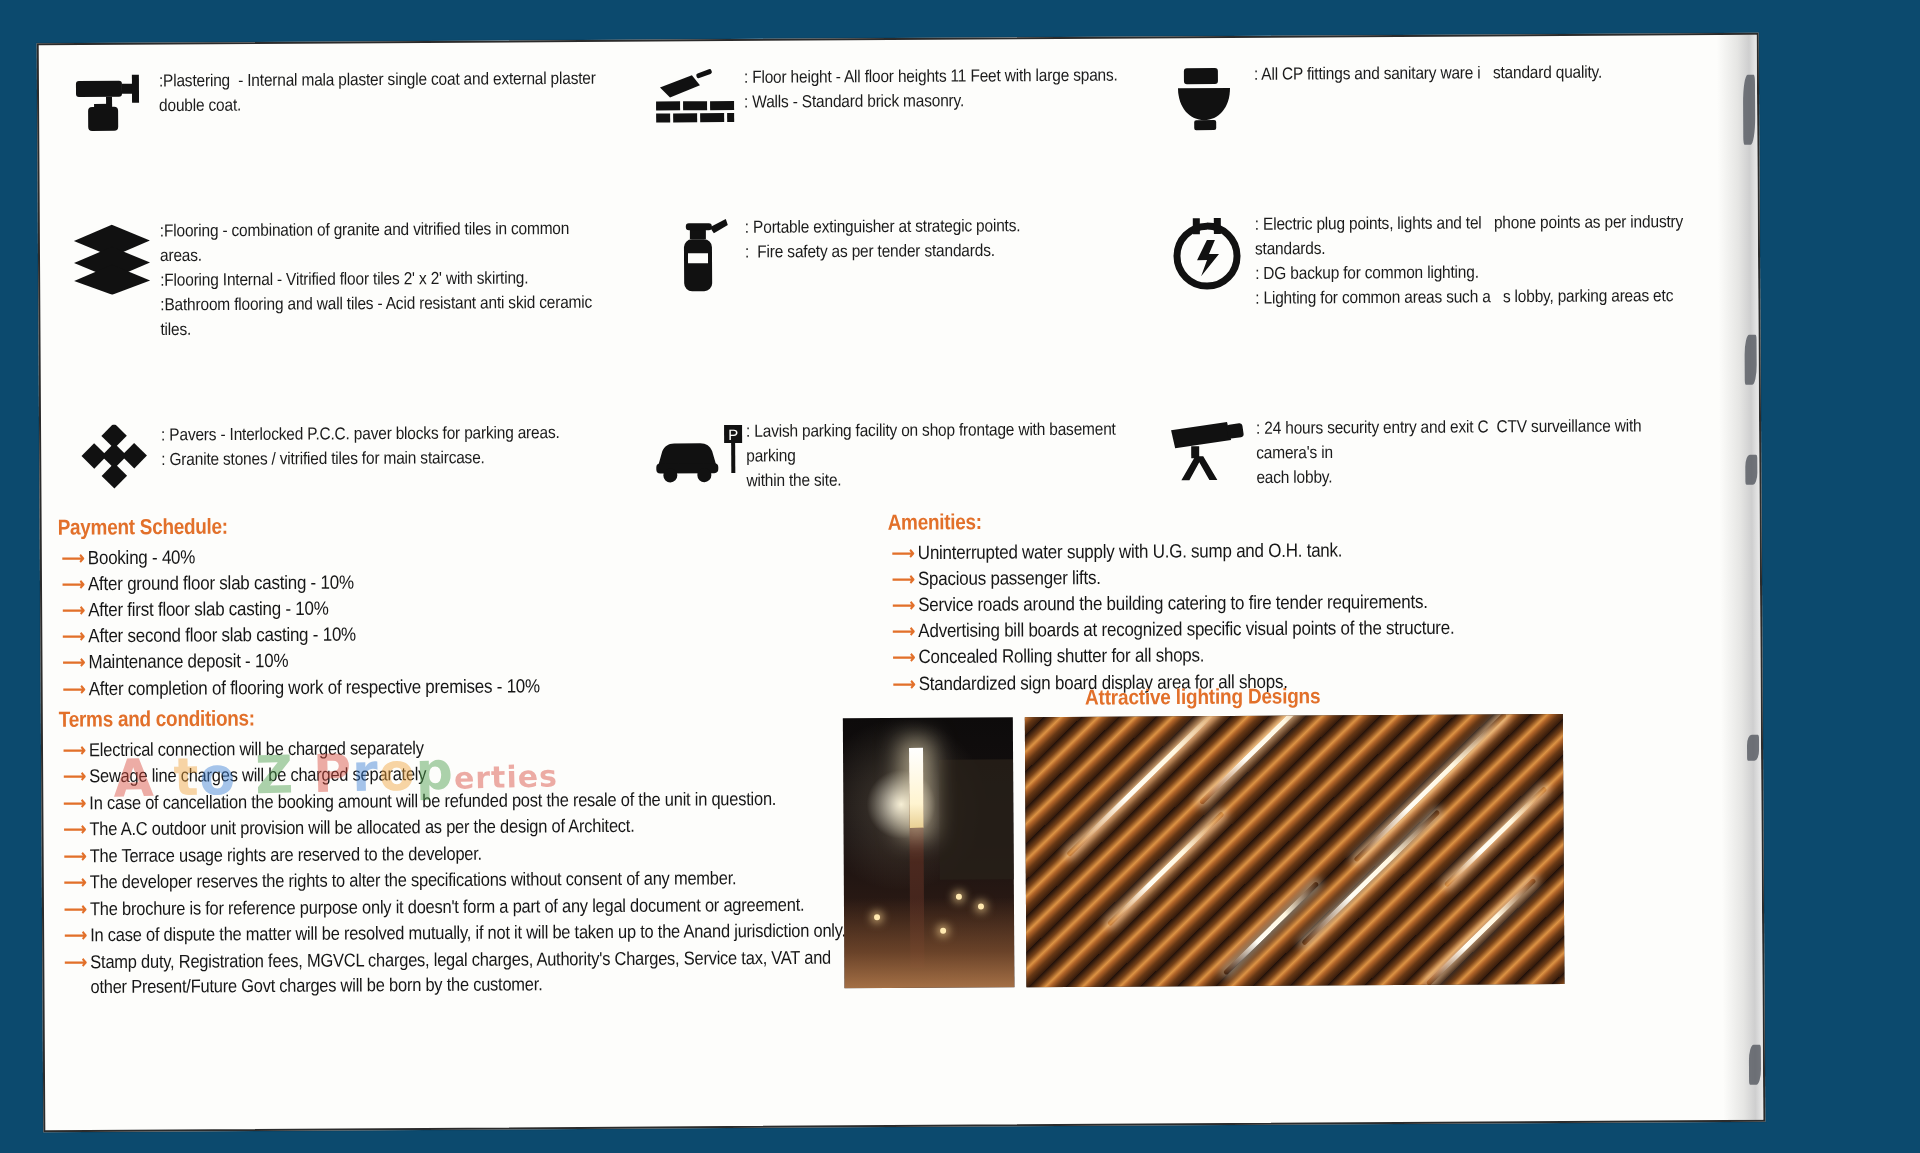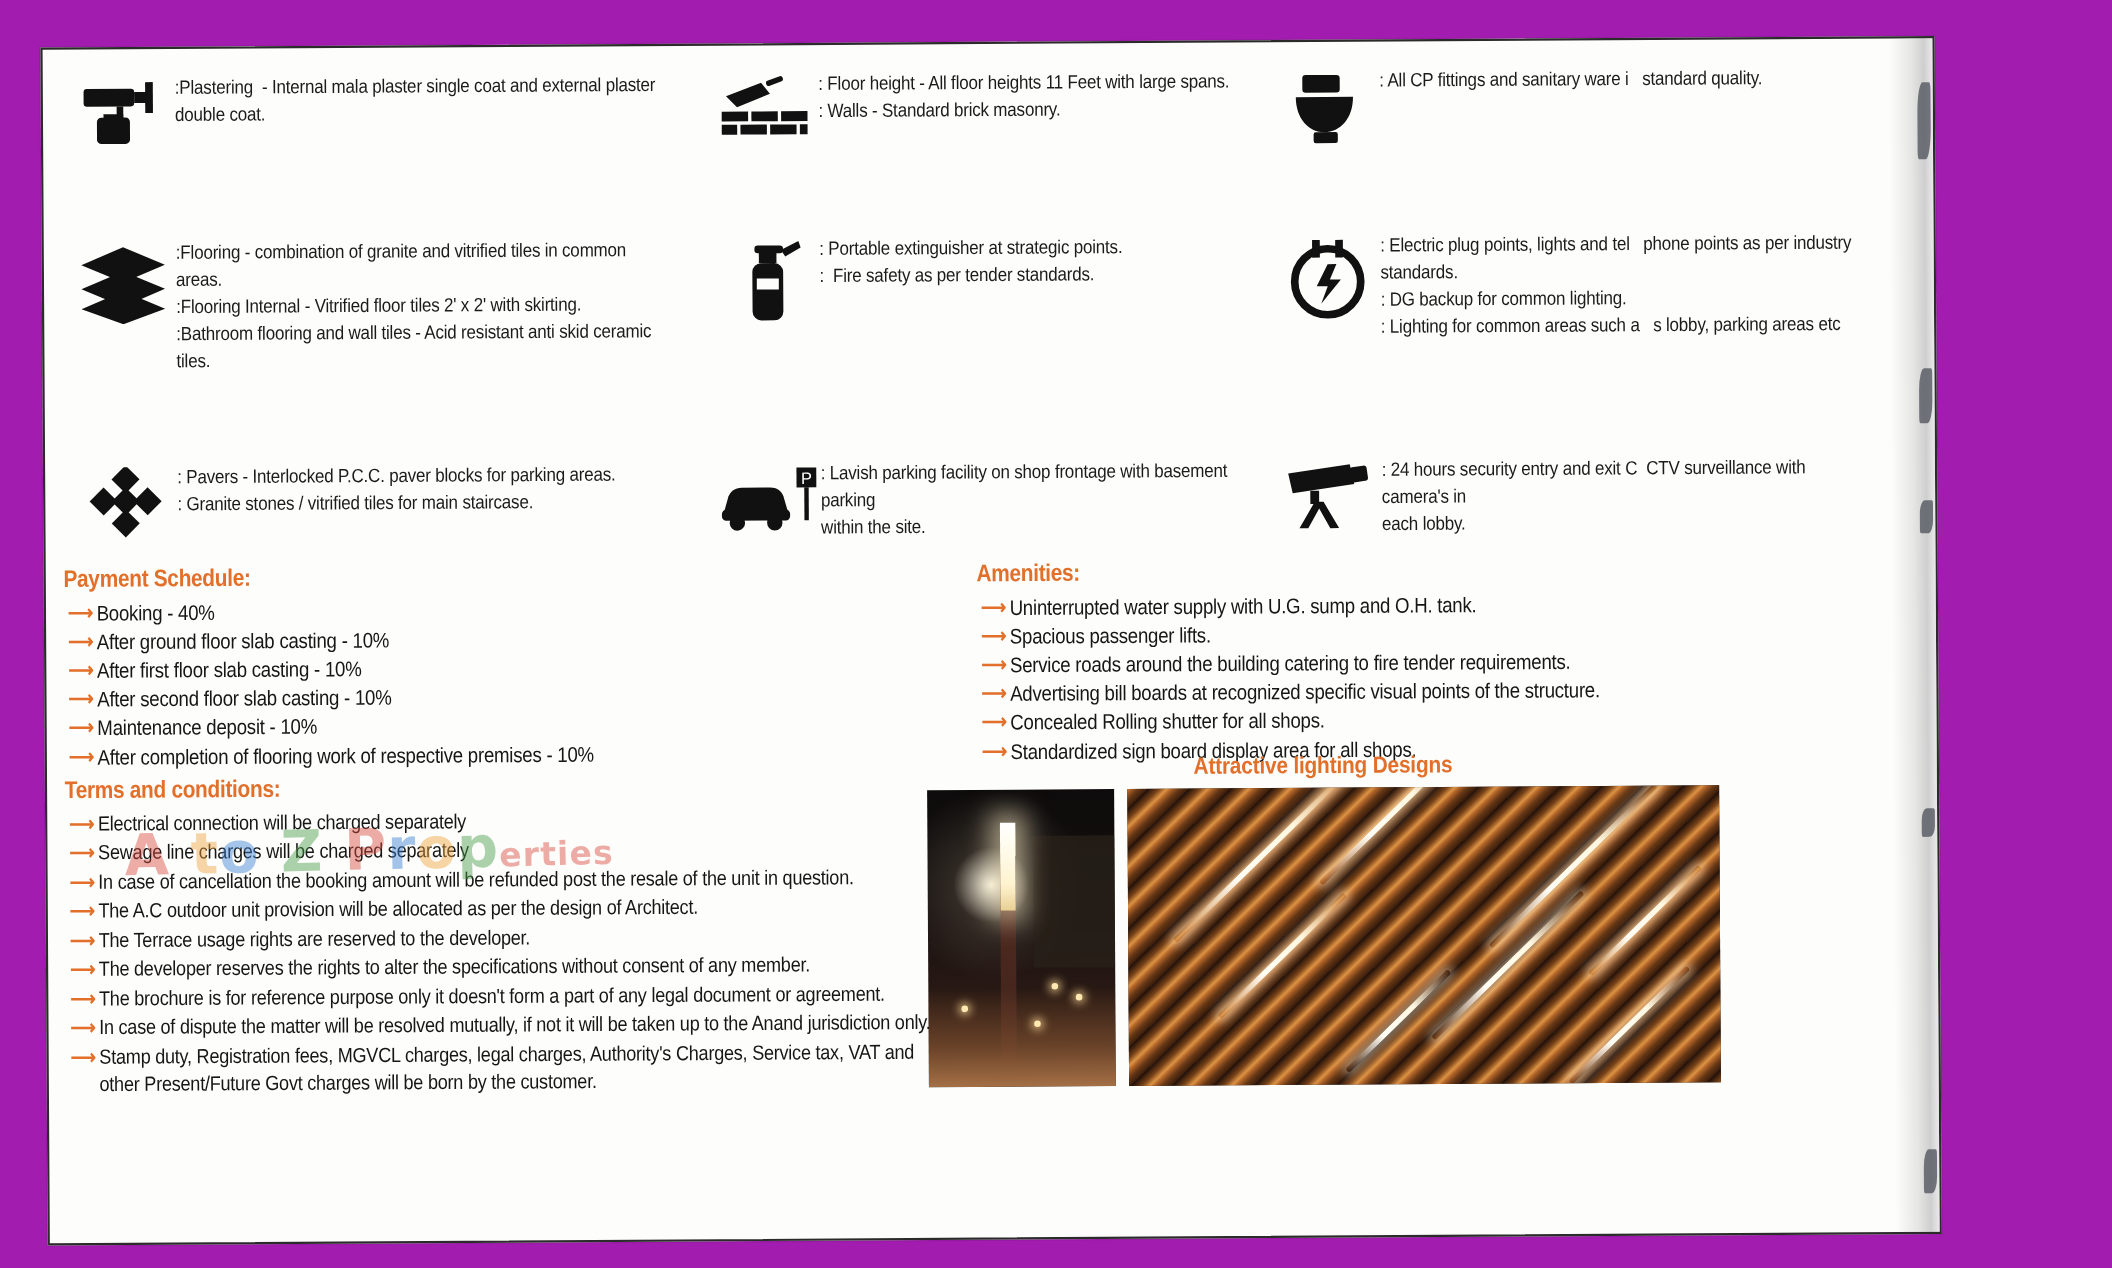--- a/index.html
+++ b/index.html
@@ -9,21 +9,21 @@
     width: 1920px;
     height: 1153px;
     overflow: hidden;
     font-family: "Liberation Sans", sans-serif;
   }
 
   #page {
     position: relative;
     width: 1920px;
     height: 1153px;
-    background: #a21caf;
+    background: #0c4a6e;
   }
 
   
   #sheet {
     position: absolute;
     left: 40px;
     top: 38px;
     width: 1718px;
     height: 1085px;
     background: #fdfdfb;

